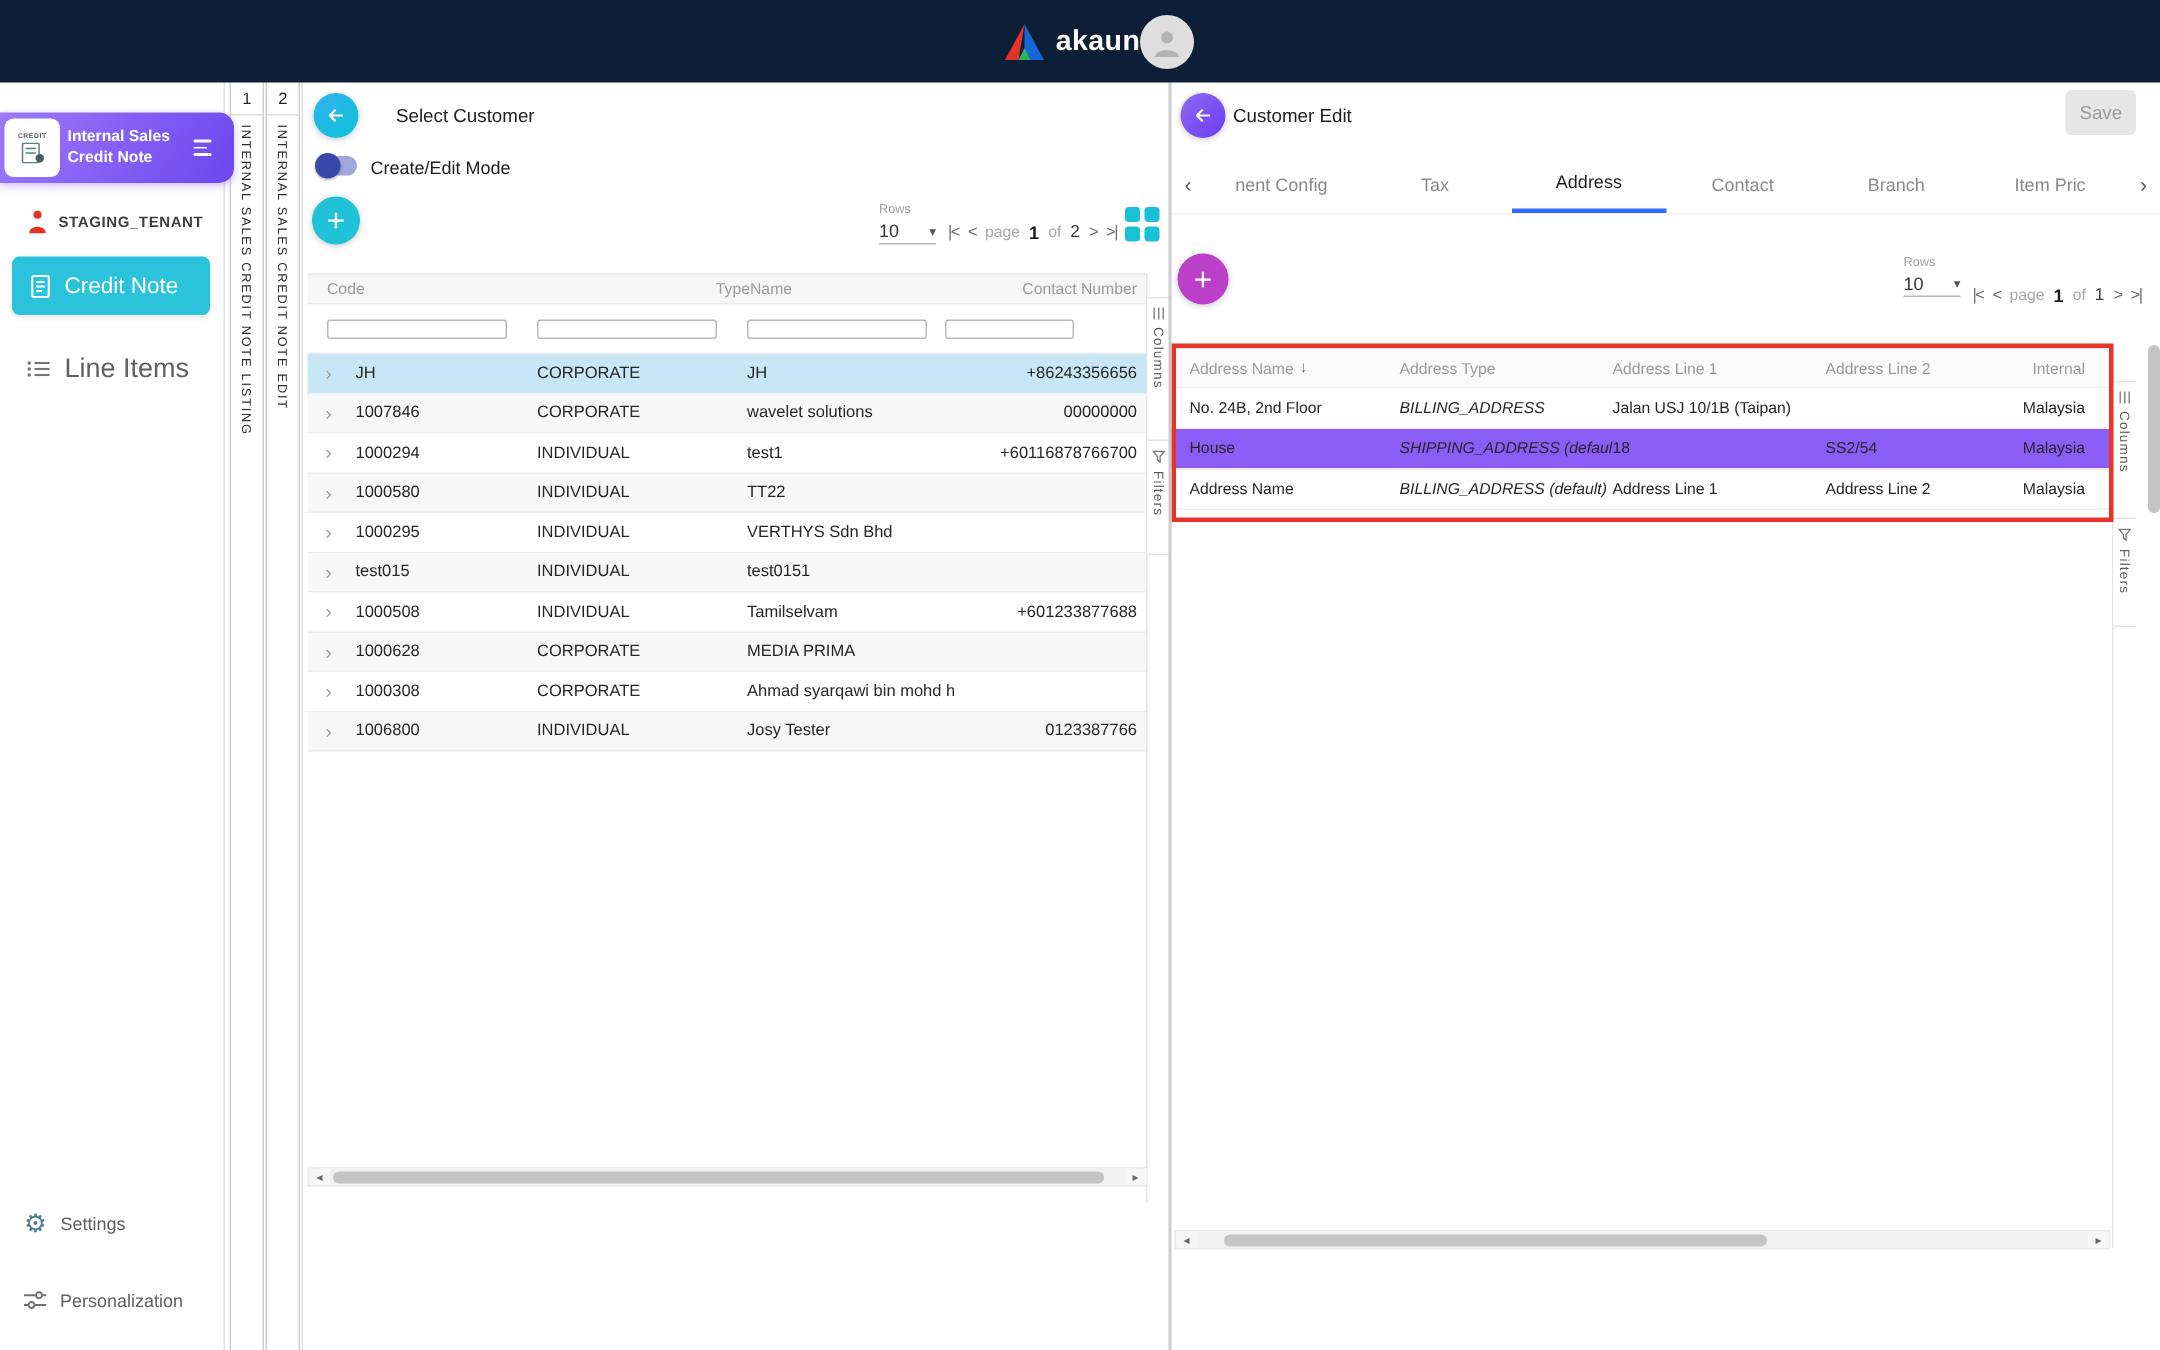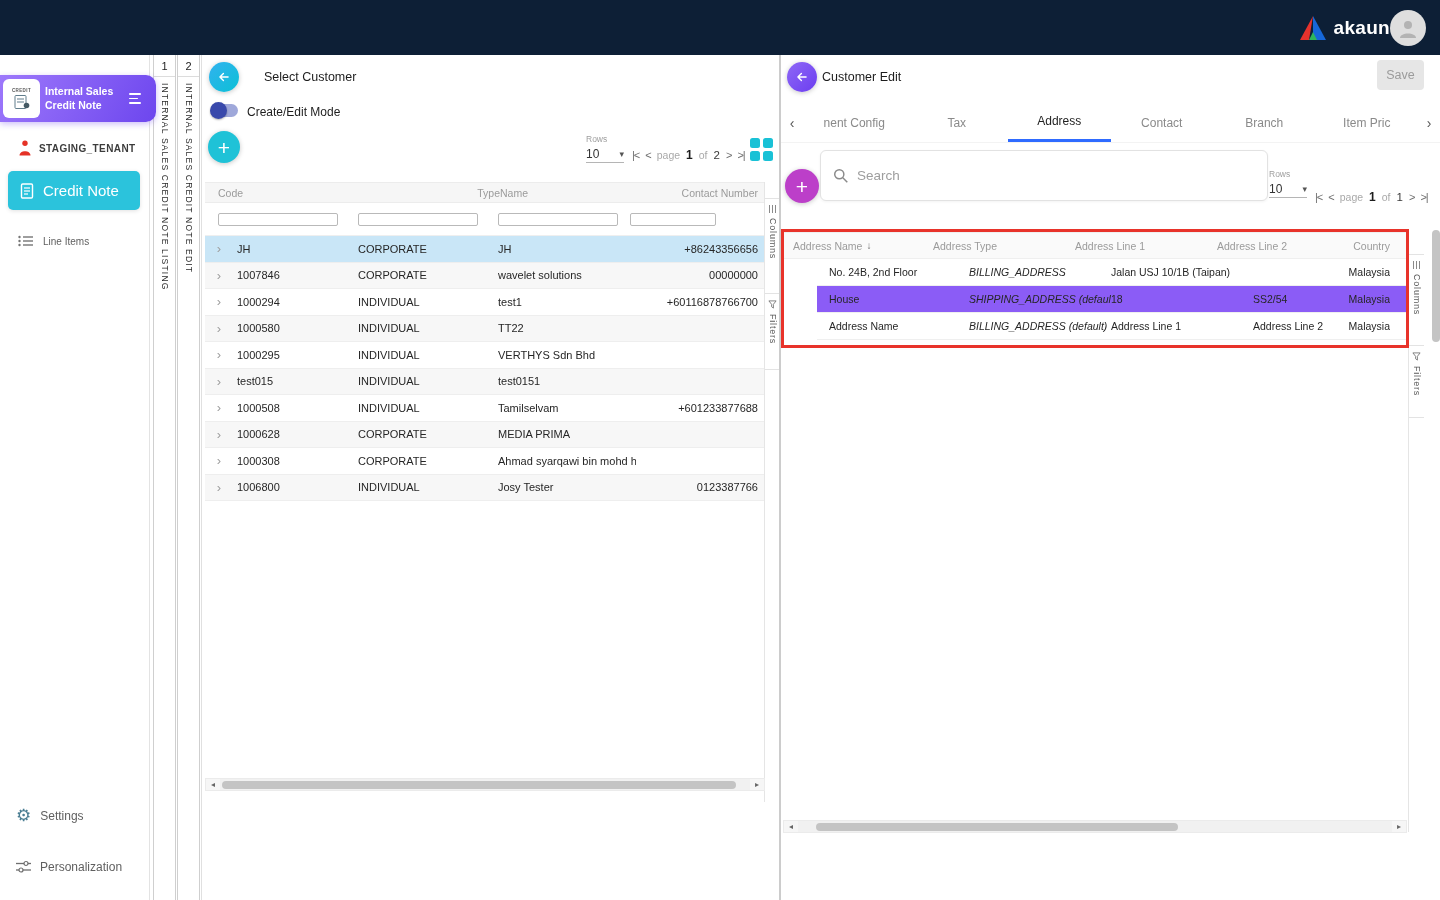--- a/index.html
+++ b/index.html
@@ -1,21 +1,21 @@
 <!DOCTYPE html>
 <html><head>
 <meta charset="utf-8">
 <style>
   * { margin:0; padding:0; box-sizing:border-box; }
   html,body { width:1440px; height:900px; overflow:hidden; background:#fff;
     font-family:"Liberation Sans", sans-serif; color:#222; }
 
   
   .navbar { position:absolute; left:0; top:0; width:1440px; height:55px;
-    background:#0d1f36; display:flex; align-items:center; justify-content:flex-end;
+    background:#0d1f36; display:flex; align-items:center; justify-content:center;
     padding:0 14px 0 40px; z-index:50; }
   .brand { display:flex; align-items:center; gap:8px; cursor:pointer; }
   .brand-name { color:#fff; font-size:19px; font-weight:700; letter-spacing:.3px; }
   .avatar { width:36px; height:36px; border-radius:50%; background:#dedede;
     display:flex; align-items:center; justify-content:center; overflow:hidden; }
 
   
   .sidebar { position:absolute; left:0; top:55px; width:150px; height:845px;
     background:#fff; border-right:1px solid #e3e3e3; z-index:10; }
   .banner { position:absolute; left:0; top:20px; width:156px; height:47px;
@@ -32,21 +32,21 @@
   .banner-menu i:nth-child(2){ width:9px; }
   .tenant { position:absolute; left:18px; top:85px; display:flex; align-items:center; gap:7px;
     cursor:pointer; }
   .tenant span { font-size:10px; font-weight:600; color:#3c3c3c; letter-spacing:.4px; }
   .nav-btn { position:absolute; left:8px; top:116px; width:132px; height:39px;
     background:#2bc3dc; border-radius:5px; display:flex; align-items:center; gap:9px;
     padding-left:12px; cursor:pointer; box-shadow:0 1px 4px rgba(0,0,0,.12); }
   .nav-btn span { color:#fff; font-size:15px; }
   .nav-item { position:absolute; left:18px; top:180px; display:flex; align-items:center; gap:9px;
     cursor:pointer; }
-  .nav-item span { font-size:10px; color:#5f5f5f; }
+  .nav-item span { font-size:18px; color:#5f5f5f; }
   .foot-item { position:absolute; display:flex; align-items:center; gap:9px; cursor:pointer; }
   .foot-item.settings { left:16px; top:752px; }
   .foot-item.perso { left:16px; top:805px; }
   .foot-item span.lbl { font-size:12px; color:#5f5f5f; }
   .gear-glyph { font-size:17px; color:#4b7e93; line-height:1; }
 
   
   .vstrip { position:absolute; top:55px; width:23px; height:845px; background:#fff;
     border-left:1px solid #cfcfcf; border-right:1px solid #cfcfcf; z-index:9;
     display:flex; flex-direction:column; align-items:center; cursor:pointer; }
@@ -173,21 +173,21 @@
   .ep-thead { position:absolute; left:0; top:177px; width:627px; height:27px; background:#fafafa;
     border-top:1px solid #efefef; border-bottom:1px solid #efefef;
     display:flex; align-items:center; padding:0 18px 0 12px; }
   .ep-thead .h { font-size:10.5px; color:#9b9b9b; display:flex; align-items:center; gap:4px; }
   .ep-thead .w1 { width:140px; } .ep-thead .w2 { width:142px; } .ep-thead .w3 { width:142px; }
   .ep-thead .w4 { flex:1; } .ep-thead .h5 { text-align:right; }
   .sort-ic { color:#6a6a6a; font-size:10px; }
 
   .ep-rows-wrap { position:absolute; left:0; top:204px; width:627px; }
   .erow { height:27px; display:flex; align-items:center; padding:0 18px 0 12px;
-    border-bottom:1px solid #efefef; background:#fff; cursor:pointer;margin-left:36px; }
+    border-bottom:1px solid #efefef; background:#fff; cursor:pointer; }
   .erow.alt { background:#8b5cf6; }
   .erow .c { font-size:10.5px; color:#262626; white-space:nowrap; overflow:hidden; }
   .erow .w1 { width:140px; } .erow .w2 { width:142px;font-style:italic; } .erow .w3 { width:142px; }
   .erow .w4 { flex:1; } .erow .c5 { text-align:right; }
 
   .annotation { position:absolute; left:0; top:174px; width:628px; height:119px;
     border:3px solid #e8332a; z-index:6; pointer-events:none; }
 
   .ep-side-tabs { left:627px; top:177px; height:600px; }
   .ep-side-tabs .side-tab.cols { margin-top:22px; height:92px; }
@@ -469,27 +469,20 @@
       <span class="ep-tab">Branch</span>
       <span class="ep-tab">Item Pric</span>
     </div>
     <span class="tab-chev">›</span>
   </div>
 
   <div class="circle-btn ep-plus">
     <span class="plus-btn">+</span>
   </div>
 
-  <div class="searchbox ep-search">
-    <svg width="16" height="16" viewBox="0 0 14 14">
-      <circle cx="5.5" cy="5.5" r="4" fill="none" stroke="#8a8a8a" stroke-width="1.3"></circle>
-      <line x1="8.6" y1="8.6" x2="12.5" y2="12.5" stroke="#8a8a8a" stroke-width="1.3"></line>
-    </svg>
-    <input type="text" placeholder="Search" style="">
-  </div>
 
   <div class="rows-widget ep-rows">
     <span class="rw-label">Rows</span>
     <span class="rw-value">
       <b>10</b>
       <s>▾</s>
     </span>
   </div>
 
   <div class="pager ep-pager">
@@ -504,21 +497,21 @@
   </div>
 
   <div class="ep-thead">
     <span class="h w1">
       <span>Address Name</span>
       <span class="sort-ic">↓</span>
     </span>
     <span class="h w2">Address Type</span>
     <span class="h w3">Address Line 1</span>
     <span class="h w4">Address Line 2</span>
-    <span class="h h5">Country</span>
+    <span class="h h5">Internal</span>
   </div>
 
   <div class="ep-rows-wrap">
     <div class="erow">
       <span class="c w1">No. 24B, 2nd Floor</span>
       <span class="c w2">BILLING_ADDRESS</span>
       <span class="c w3">Jalan USJ 10/1B (Taipan)</span>
       <span class="c w4"></span>
       <span class="c c5">Malaysia</span>
     </div>

